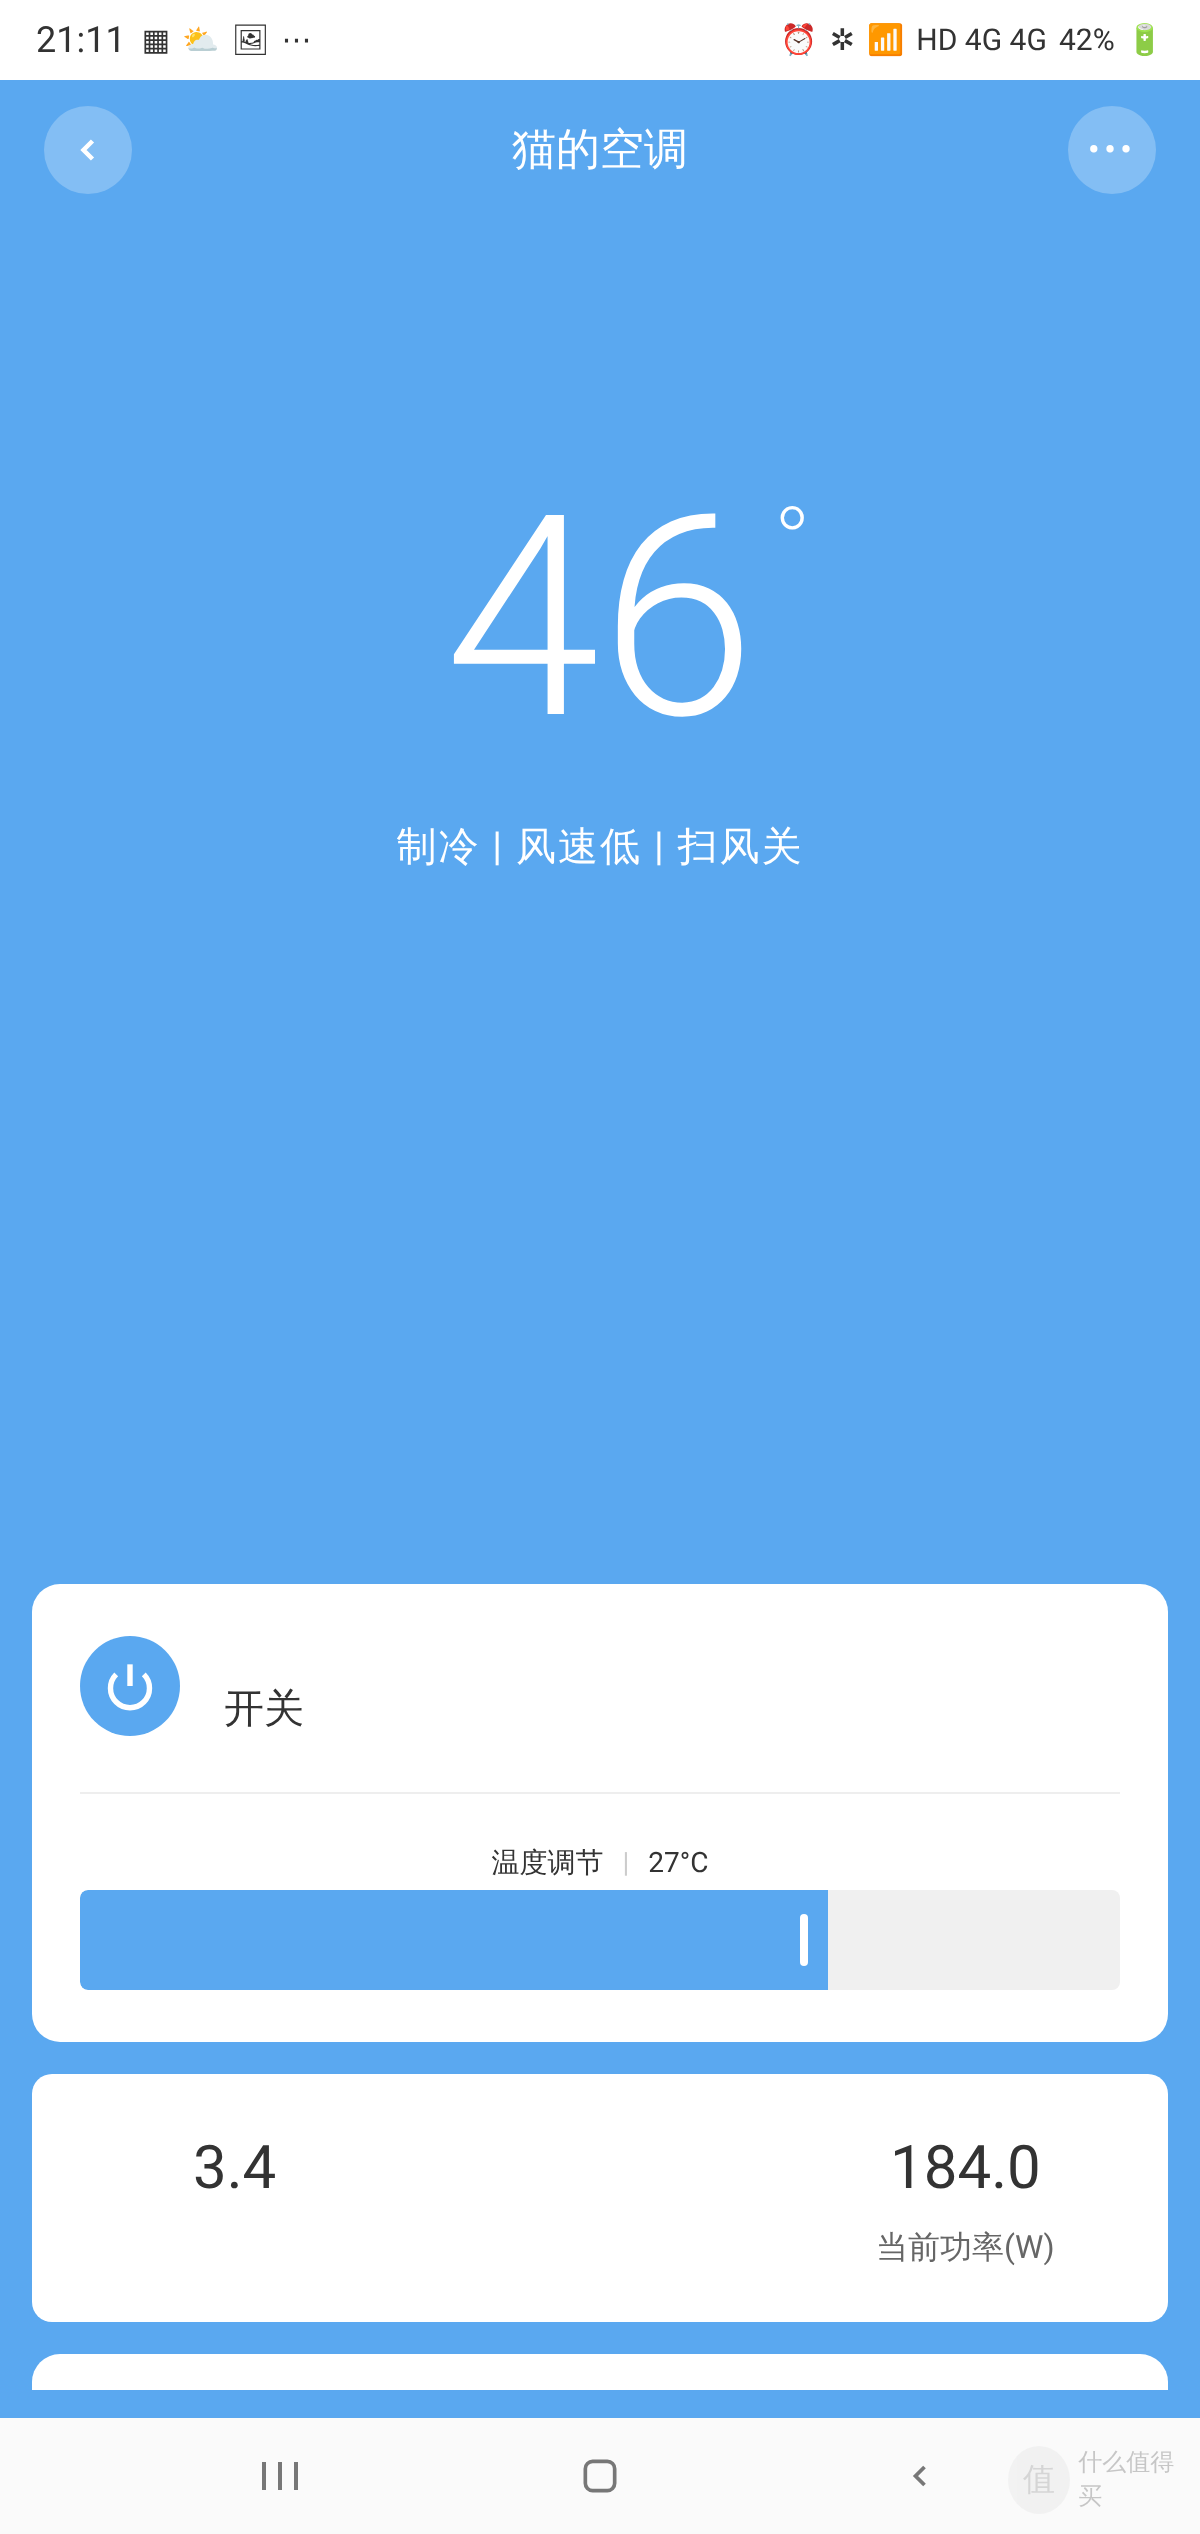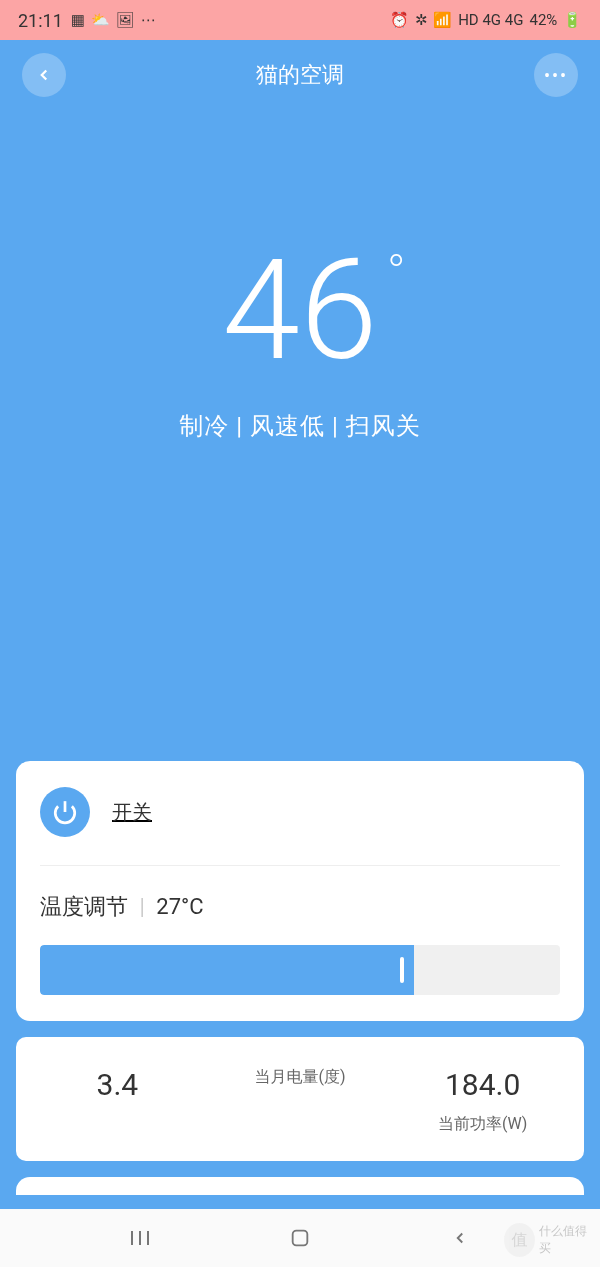--- a/index.html
+++ b/index.html
@@ -16,21 +16,21 @@
       position: relative;
     }
     .status-bar {
       height: 40px;
       display: flex;
       align-items: center;
       justify-content: space-between;
       padding: 0 18px;
       color: #333;
       font-size: 18px;
-      background: #fca5a5;
+      background: #ffffff;
     }
     .status-left {
       display: flex;
       align-items: center;
       gap: 8px;
     }
     .status-right {
       display: flex;
       align-items: center;
       gap: 6px;
@@ -94,43 +94,42 @@
     }
     .temp-degree {
       position: absolute;
       top: 8px;
       right: -28px;
       font-size: 50px;
       font-weight: 200;
     }
     .mode-status {
       color: #fff;
-      font-size: 24px;
+      font-size: 20px;
       margin-top: 30px;
       letter-spacing: 1px;
     }
     .cards-container {
       position: absolute;
       bottom: 72px;
       left: 16px;
       right: 16px;
     }
     .card {
       background: #fff;
       border-radius: 14px;
       margin-bottom: 16px;
       padding: 26px 24px;
     }
     .power-row {
       display: flex;
-      align-items: center;
+      align-items: flex-end;
       gap: 22px;
       padding-bottom: 28px;
       border-bottom: 1px solid #eee;
-      text-decoration: underline;
     }
     .power-btn {
       width: 50px;
       height: 50px;
       border-radius: 50%;
       background: #5aa8f0;
       display: flex;
       align-items: center;
       justify-content: center;
       color: #fff;
@@ -140,23 +139,24 @@
       height: 26px;
     }
     .power-label {
       font-size: 20px;
       color: #333;
     }
     .temp-adjust-row {
       padding-top: 26px;
     }
     .temp-adjust-label {
-      font-size: 22px;
+      font-size: 14px;
       color: #333;
-      margin-bottom: 23px;
+      margin-bottom: 4px;
+      text-align: center;
     }
     .temp-adjust-label .divider-pipe {
       color: #ccc;
       margin: 0 6px;
     }
     .slider-track {
       width: 100%;
       height: 50px;
       background: #f0f0f0;
       border-radius: 4px;
@@ -317,21 +317,20 @@
         </div>
       </div>
     </div>
   </div>
 
   <div class="card stats-card">
     <div class="stat-item">
       <div class="stat-value">3.4</div>
     </div>
     <div class="stat-item">
-      <div class="stat-label">当月电量(度)</div>
     </div>
     <div class="stat-item">
       <div class="stat-value">184.0</div>
       <div class="stat-label">当前功率(W)</div>
     </div>
   </div>
 
   <div class="peek-card"></div>
 </div>
 

